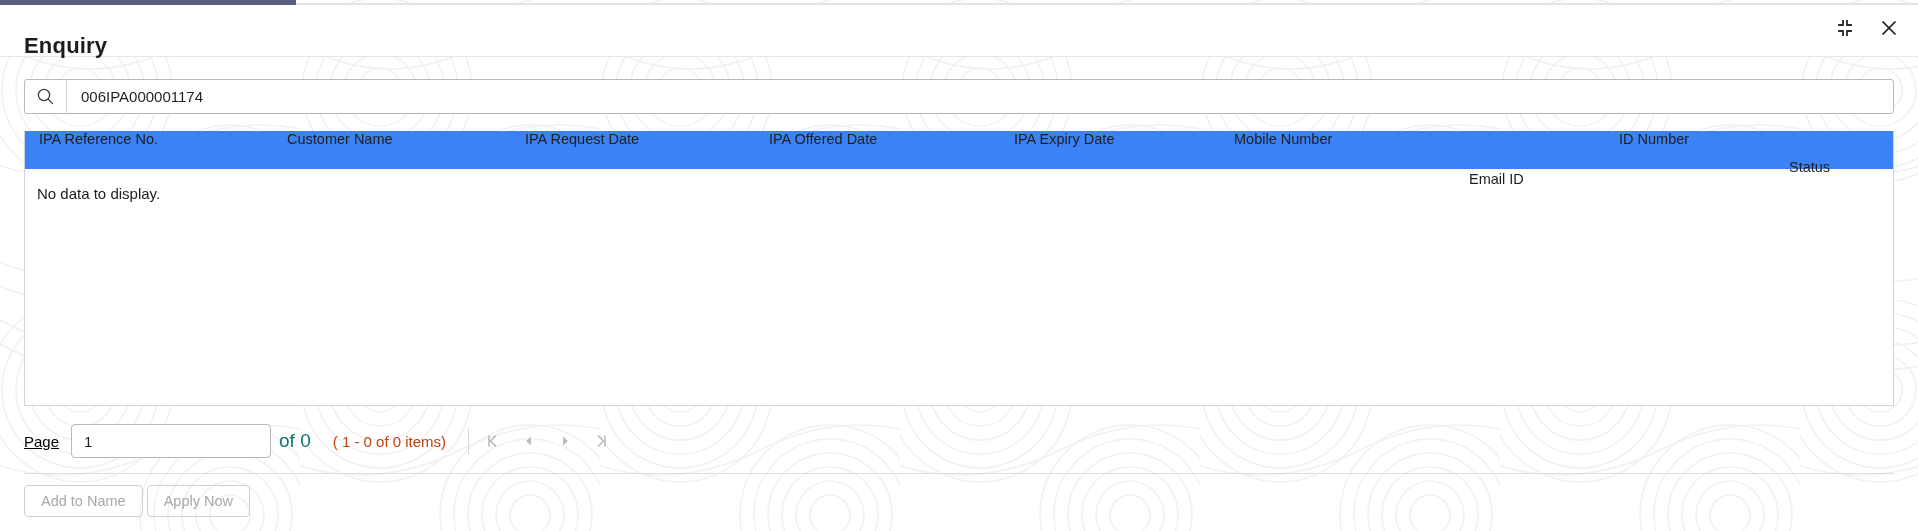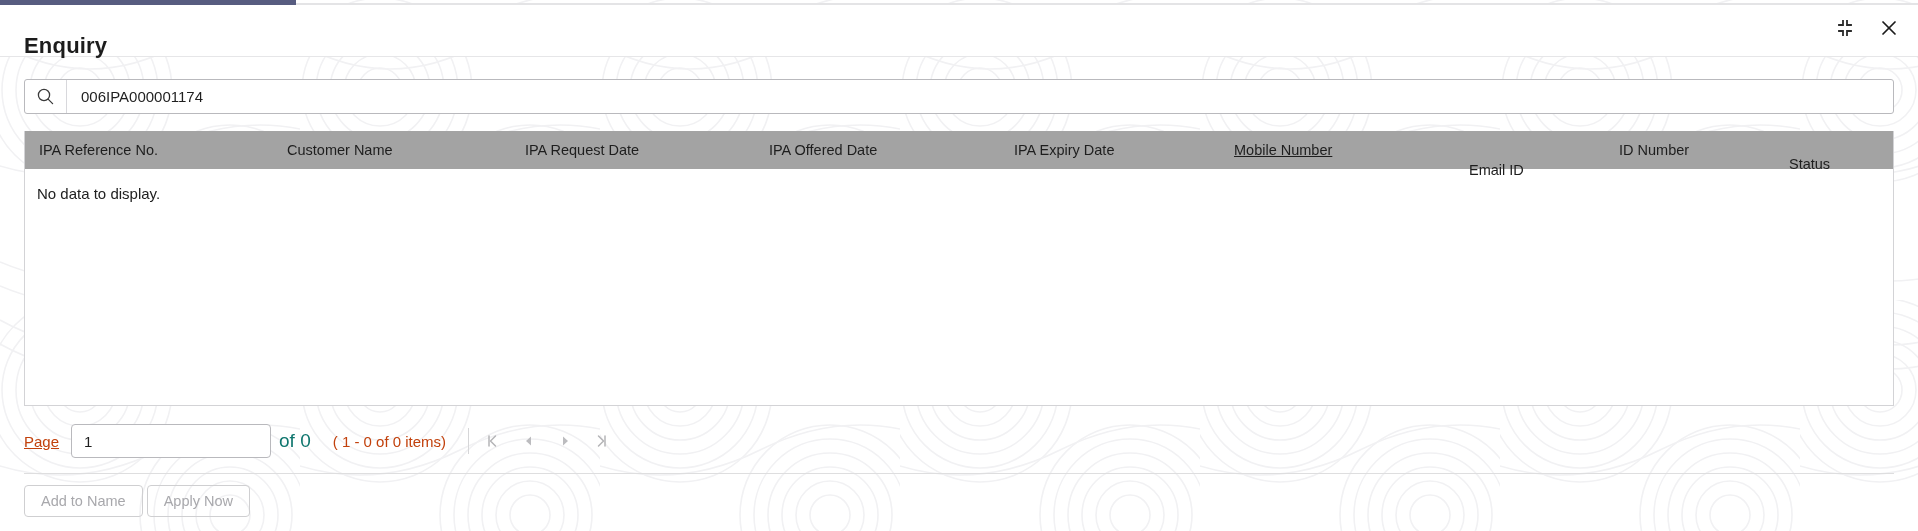--- a/index.html
+++ b/index.html
@@ -125,22 +125,22 @@
     width: 1870px;
     height: 275px;
     background: #ffffff;
     border: 1px solid #d3d3d6;
     border-top: 0;
     overflow: hidden;
   }
   .thead {
     display: flex;
     height: 38px;
-    background: #a3a3a3;
-    align-items: center;
+    background: #3b82f6;
+    align-items: flex-start;
   }
   .th {
     font-size: 14.5px;
     color: #1e1e1e;
     white-space: nowrap;
     overflow: hidden;
     padding-left: 14px;
   }
   .tbody {
     background: #ffffff;
@@ -157,21 +157,21 @@
   .pagination {
     position: absolute;
     left: 24px; top: 360px;
     height: 48px;
     display: flex;
     align-items: center;
     gap: 0;
   }
   .pg-label {
     font-size: 15px;
-    color: #c2410c;
+    color: #000000;
     margin-right: 12px;
     white-space: nowrap;
     text-decoration: underline;
   }
   .pg-input {
     width: 200px; height: 34px;
     border: 1px solid #b9b9bd;
     border-radius: 4px;
     background: #ffffff;
     font-family: "Liberation Sans", sans-serif;
@@ -311,21 +311,21 @@
       <input class="search-input" type="text" value="006IPA000001174" style="">
     </div>
 
     <div class="table-wrap">
       <div class="thead" id="thead">
           <div class="th" style="width: 248px;">IPA Reference No.</div>
           <div class="th" style="width: 238px;">Customer Name</div>
           <div class="th" style="width: 244px;">IPA Request Date</div>
           <div class="th" style="width: 245px;">IPA Offered Date</div>
           <div class="th" style="width: 220px;">IPA Expiry Date</div>
-          <div class="th" style="width: 235px; text-decoration: underline;">Mobile Number</div>
+          <div class="th" style="width: 235px;">Mobile Number</div>
           <div class="th" style="width: 150px; margin-top: 40px;">Email ID</div>
           <div class="th" style="width: 170px;">ID Number</div>
           <div class="th" style="width: 118px; margin-top: 28px;">Status</div>
         </div>
       <div class="tbody">
         <div class="no-data">No data to display.</div>
       </div>
     </div>
 
     <div class="pagination">

